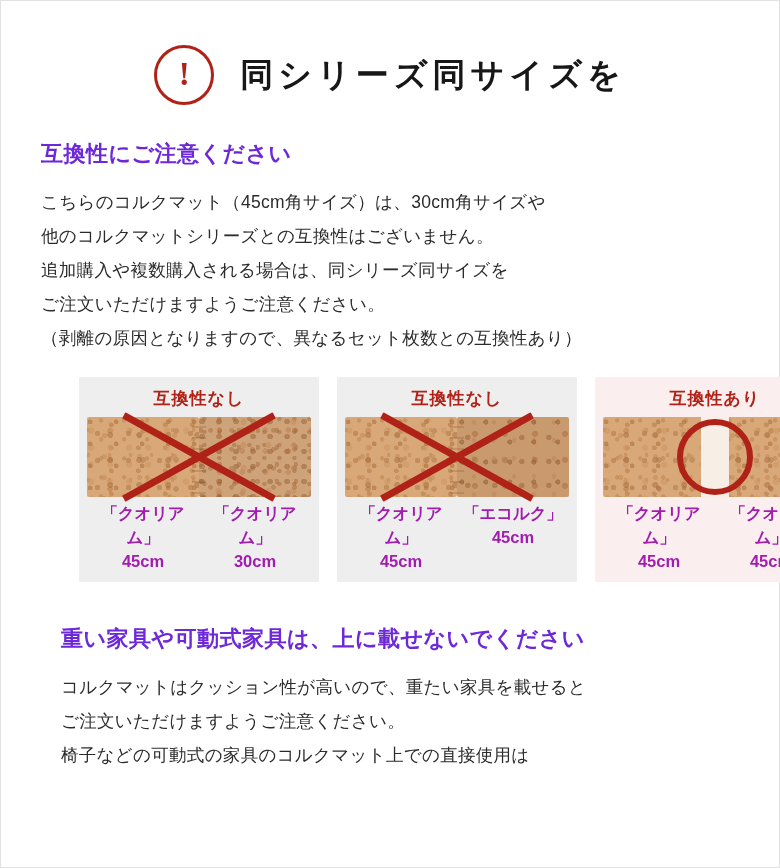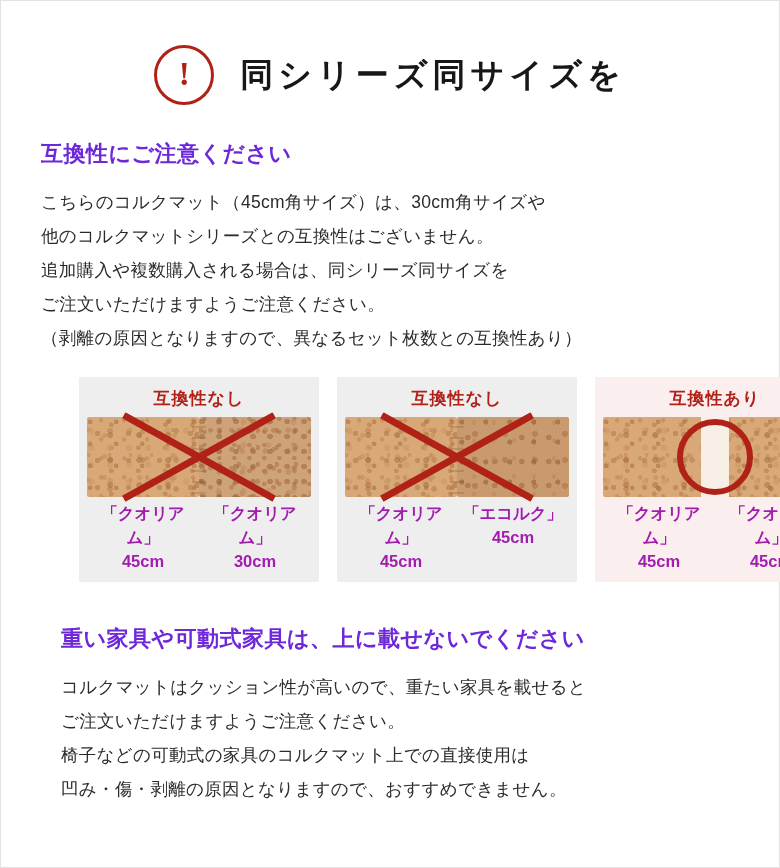--- a/index.html
+++ b/index.html
@@ -356,17 +356,16 @@
 
     </div>
   </div>
 
   <div class="sec2">
     <div class="section-title">重い家具や可動式家具は、上に載せないでください</div>
     <div class="body-text">
       <p>コルクマットはクッション性が高いので、重たい家具を載せると</p>
       <p>ご注文いただけますようご注意ください。</p>
       <p>椅子などの可動式の家具のコルクマット上での直接使用は</p>
-      <p>凹み・傷・剥離の原因となりますので、おすすめできません。</p>
     </div>
   </div>
 
 </div>
 
 </body></html>

